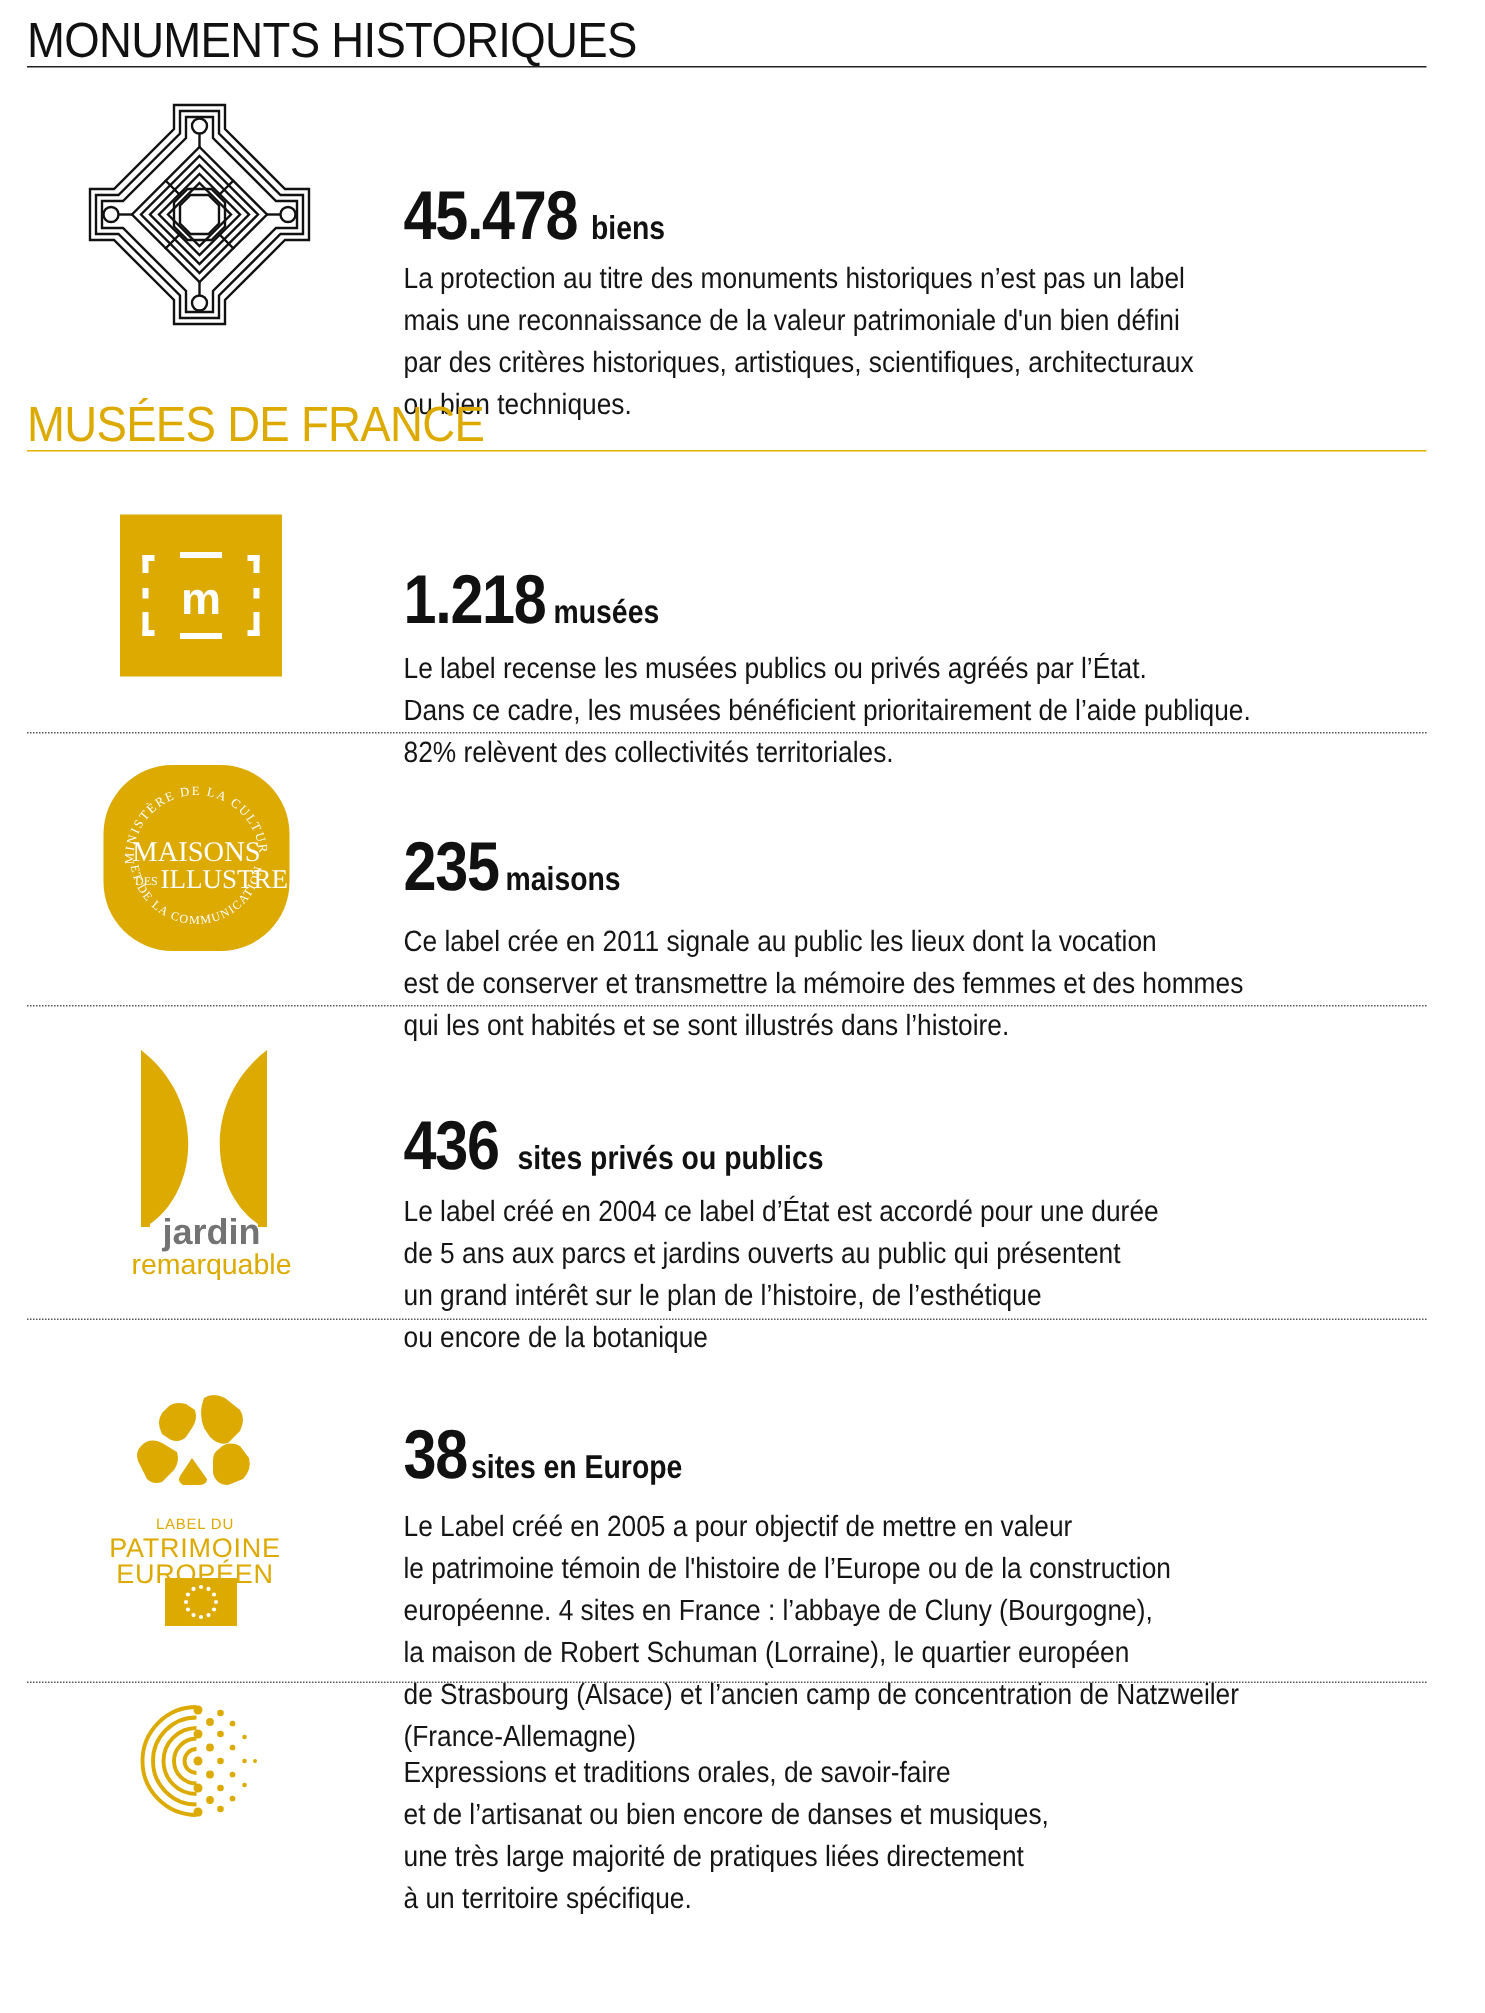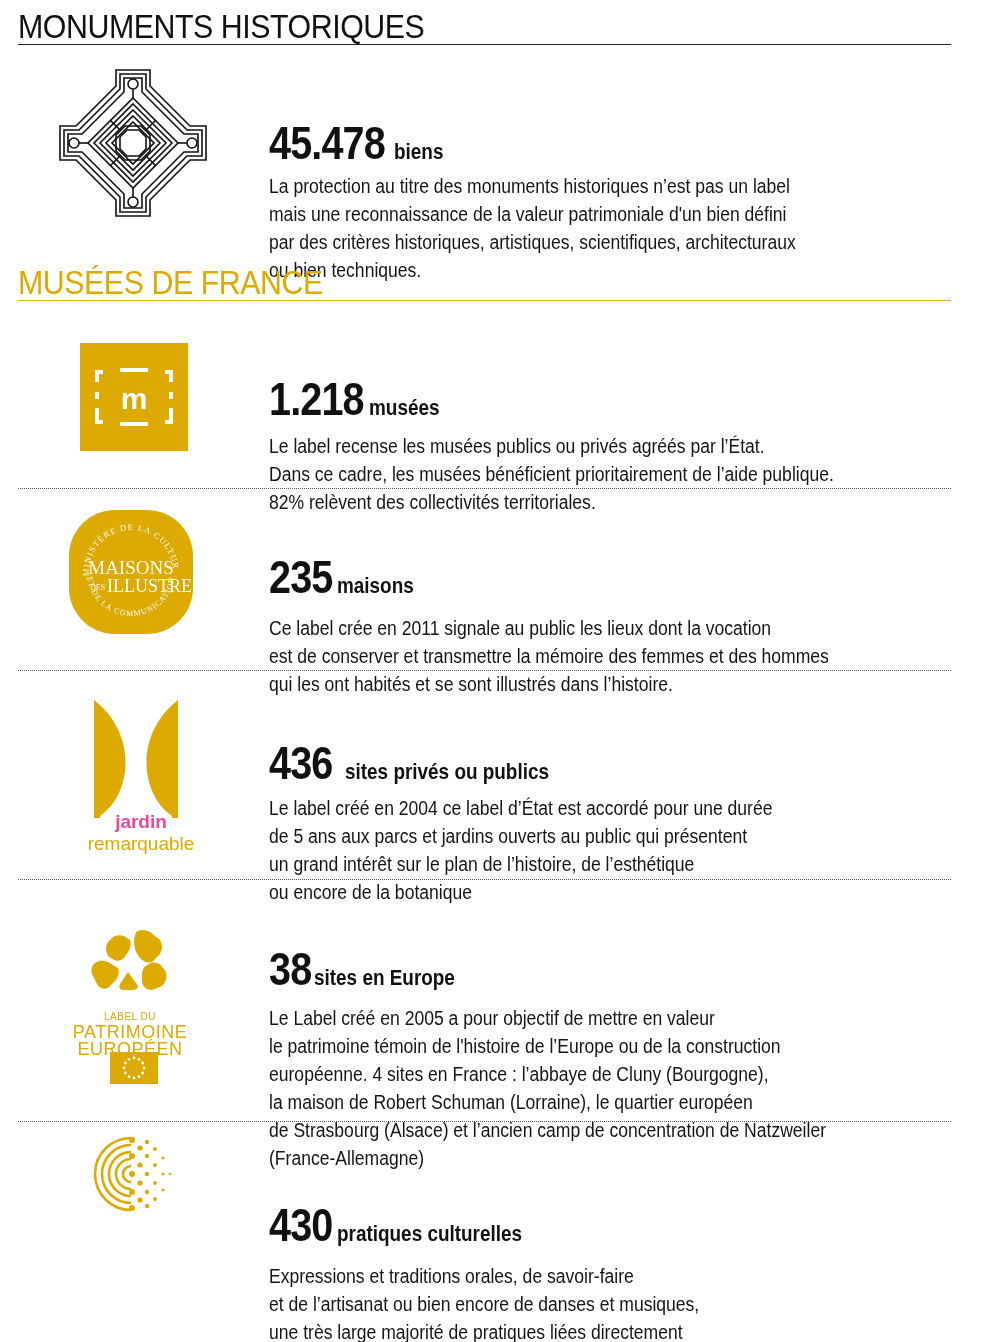--- a/index.html
+++ b/index.html
@@ -150,21 +150,21 @@
 </div>
 
 <div class="rule dotted" style="top:670px;"></div>
 
 <div class="logo" style="left:76px; top:698px; width:130px; height:160px;">
   <svg width="130" height="120" viewBox="0 0 130 120">
     <path d="M 18,2 Q 52,48 44,86 Q 30,118 24,112 L 24,138 L 18,138 Z" fill="#dcaa00"></path>
     <path d="M 18,2 C 62,36 56,96 24,118 L 24,140 L 18,140 Z" fill="#dcaa00"></path>
     <path d="M 102,2 C 58,36 64,96 96,118 L 96,140 L 102,140 Z" fill="#dcaa00"></path>
   </svg>
-  <div style="position:absolute; top:114px; left:0; width:130px; text-align:center; font-family:'Liberation Sans',sans-serif; font-weight:700; font-size:19px; color:#ec4899; line-height:20px;">jardin</div>
+  <div style="position:absolute; top:114px; left:0; width:130px; text-align:center; font-family:'Liberation Sans',sans-serif; font-weight:700; font-size:24px; color:#737373; line-height:20px;">jardin</div>
   <div style="position:absolute; top:136px; left:0; width:130px; text-align:center; font-family:'Liberation Sans',sans-serif; font-size:19px; color:#dcaa00; line-height:20px;">remarquable</div>
 </div>
 
 <div class="entry" style="top:692px;">
   <div class="headline">
     <span class="big-number">436</span>
     <span class="unit" style="margin-left:2px;">sites privés ou publics</span>
   </div>
   <div class="desc" style="margin-top:8px;">Le label créé en 2004 ce label d’État est accordé pour une durée
 de 5 ans aux parcs et jardins ouverts au public qui présentent
@@ -251,21 +251,17 @@
         <circle cx="79" cy="65" r="1.9"></circle>
       <circle cx="87" cy="24" r="1.5"></circle>
         <circle cx="87" cy="40" r="1.5"></circle>
         <circle cx="87" cy="56" r="1.5"></circle>
       <circle cx="94" cy="40" r="1.3"></circle>
     </g>
   </svg>
 </div>
 
 <div class="entry" style="top:1154px;">
-  <div class="headline">
-    <span class="big-number">430</span>
-    <span class="unit" style="margin-left:-6px;">pratiques culturelles</span>
-  </div>
   <div class="desc" style="margin-top:14px;">Expressions et traditions orales, de savoir-faire
 et de l’artisanat ou bien encore de danses et musiques,
 une très large majorité de pratiques liées directement
 à un territoire spécifique.</div>
 </div>
 
 </body></html>

